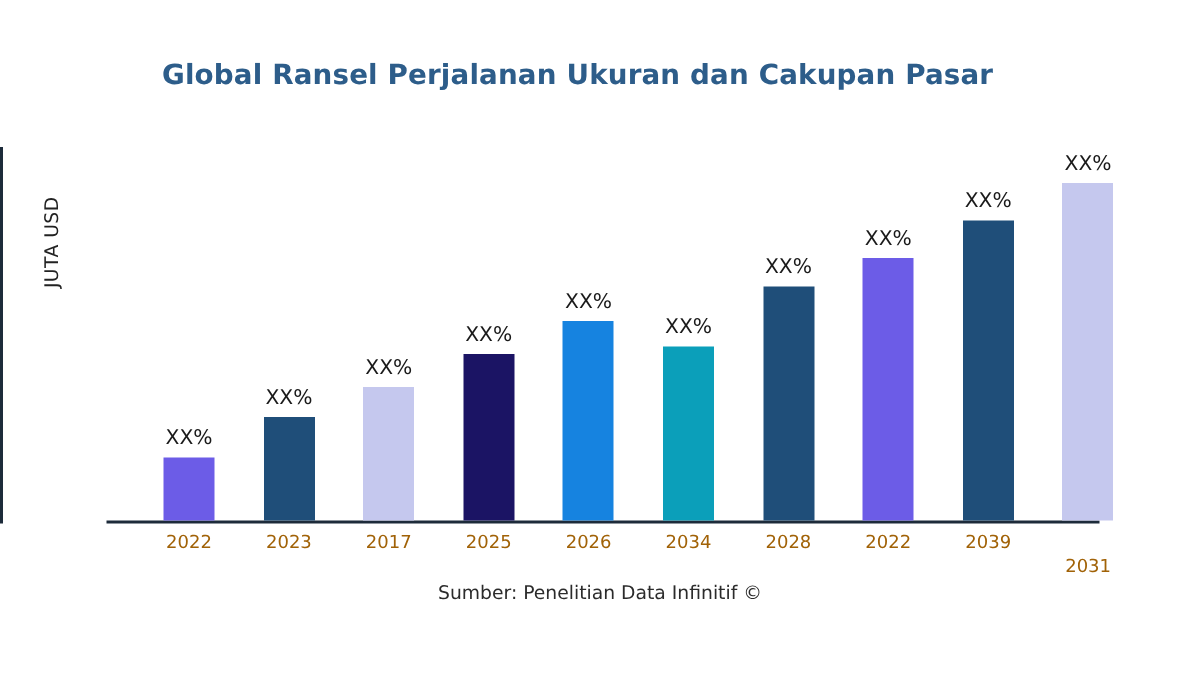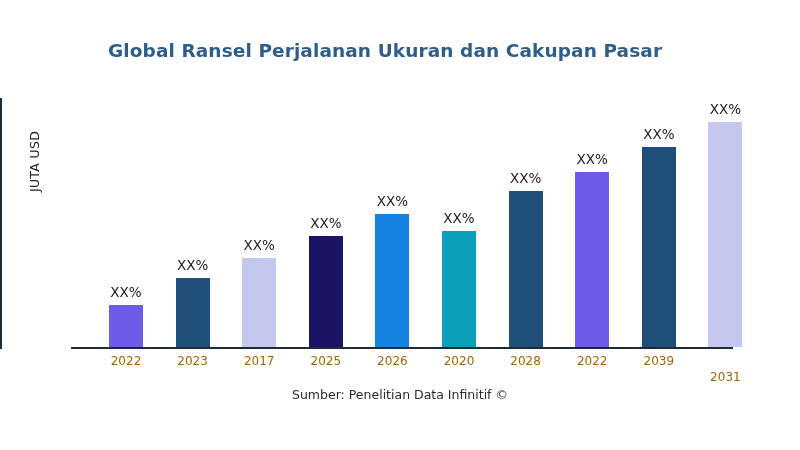--- a/index.html
+++ b/index.html
@@ -174,21 +174,21 @@
         <div class="bar-value" style="bottom: 230px;">XX%</div>
       </div>
     </div>
 
   <div id="xticks-layer">
       <div class="xtick" style="left: 126px;">2022</div>
       <div class="xtick" style="left: 192.6px;">2023</div>
       <div class="xtick" style="left: 259.2px;">2017</div>
       <div class="xtick" style="left: 325.8px;">2025</div>
       <div class="xtick" style="left: 392.4px;">2026</div>
-      <div class="xtick" style="left: 459px;">2020</div>
+      <div class="xtick" style="left: 459px;">2034</div>
       <div class="xtick" style="left: 525.6px;">2028</div>
       <div class="xtick" style="left: 592.2px;">2022</div>
       <div class="xtick" style="left: 658.8px;">2039</div>
       <div class="xtick" style="left: 725.4px; margin-top: 16px;">2031</div>
     </div>
 
   <div class="source">Sumber: Penelitian Data Infinitif ©</div>
 
 </div>
 

